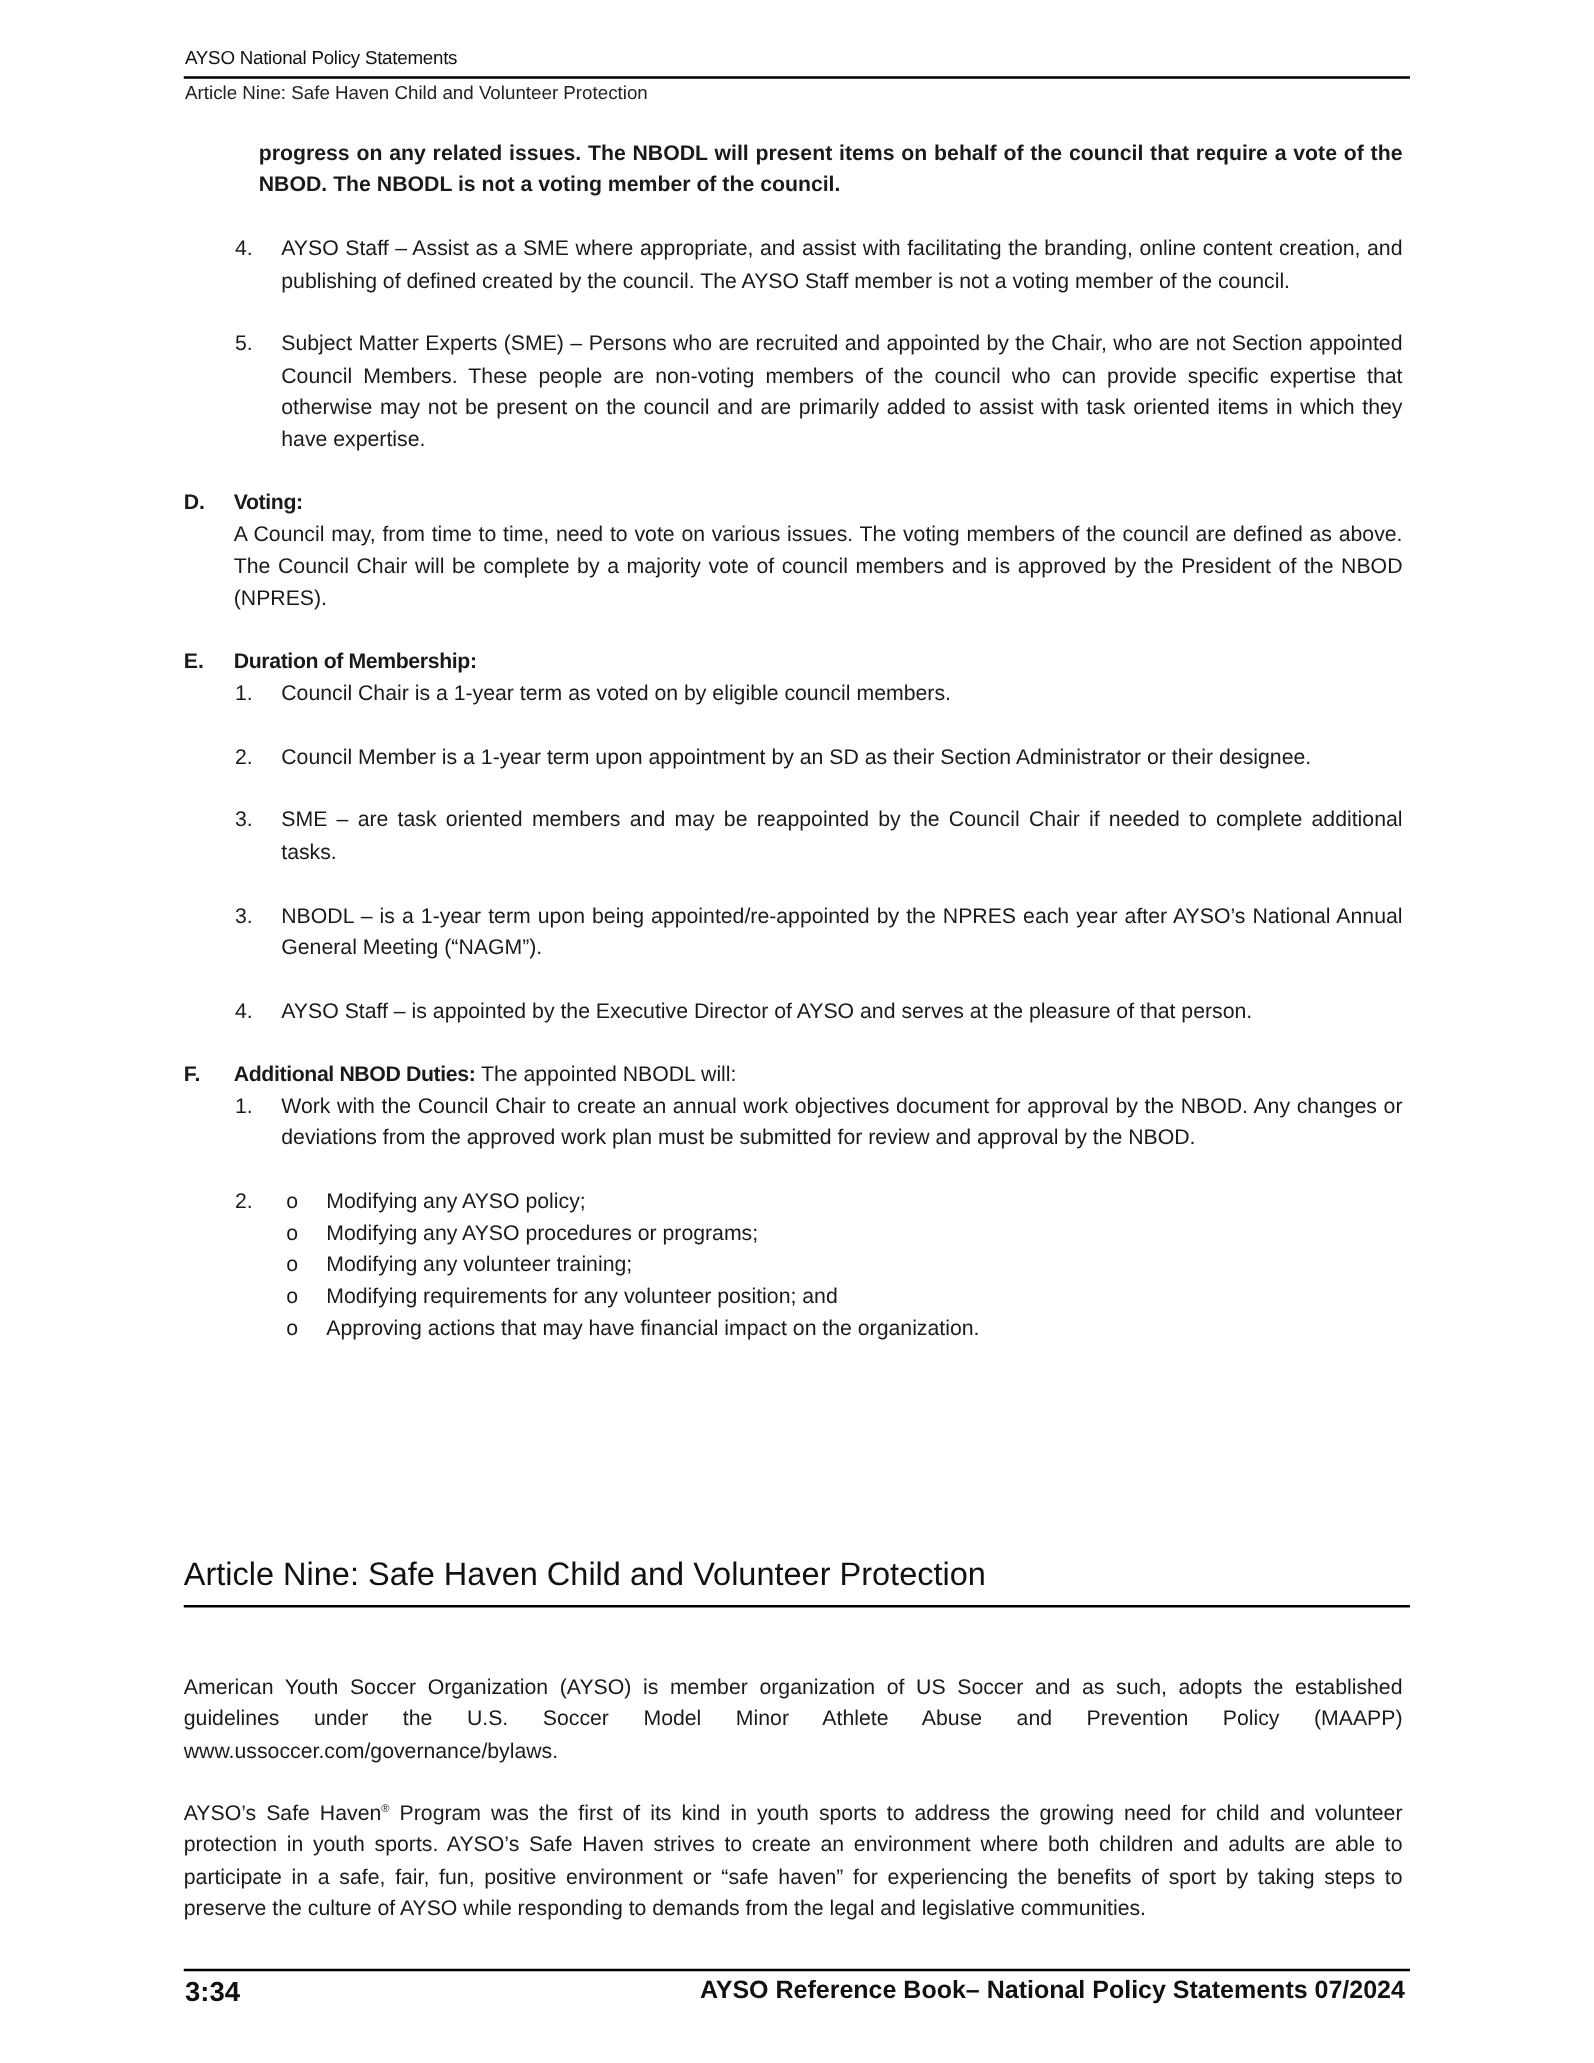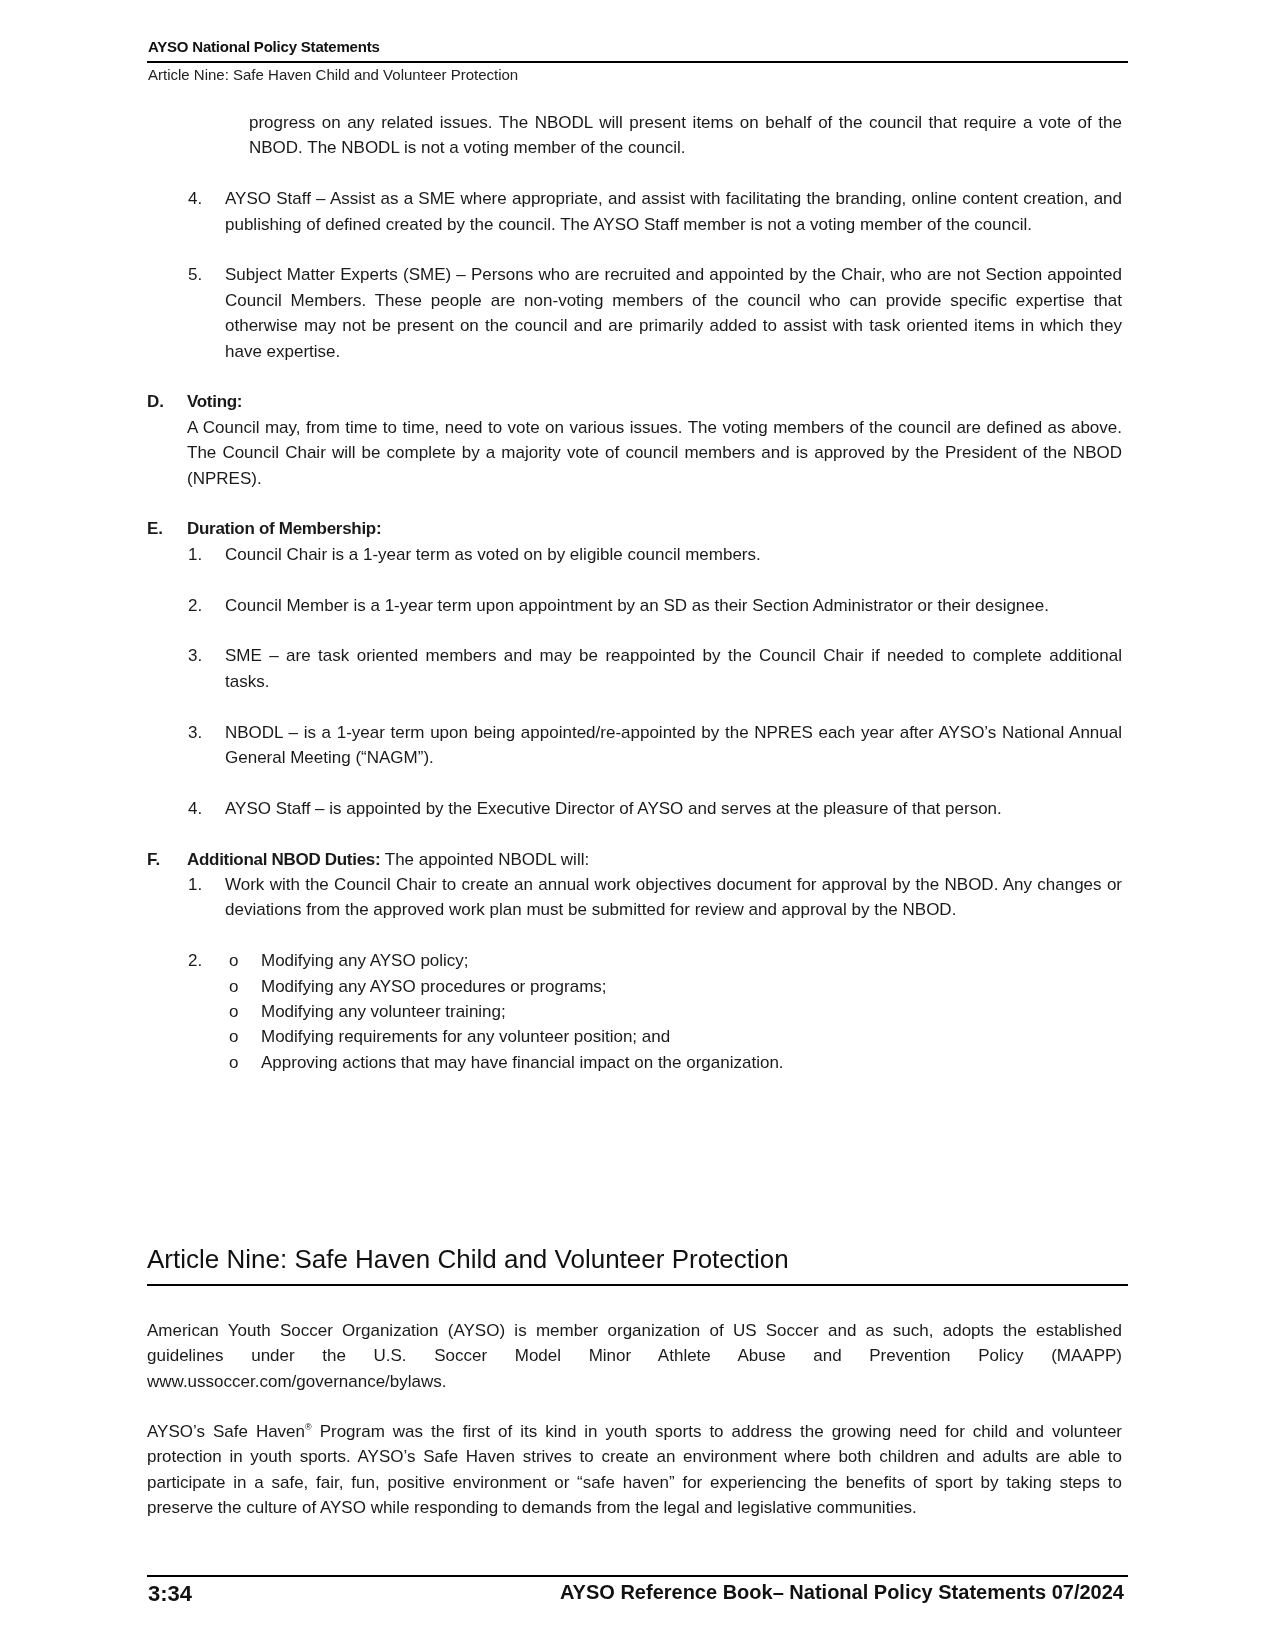--- a/index.html
+++ b/index.html
@@ -1,43 +1,43 @@
 <!DOCTYPE html>
 <html><head>
 <meta charset="utf-8">
 <style>
   html, body { margin: 0; padding: 0; background: #ffffff; }
   body { width: 1275px; height: 1650px; position: relative; overflow: hidden;
          font-family: "Liberation Sans", "DejaVu Sans", sans-serif; color: #111; }
   .page { position: absolute; left: 0; top: 0; width: 1275px; height: 1650px; }
 
-  .hdr-title { position: absolute; left: 148px; top: 38px; font-size: 15px; font-weight: bold; letter-spacing: -0.2px; }
+  .hdr-title { position: absolute; left: 148px; top: 38px; font-size: 15px; font-weight: normal; letter-spacing: -0.2px; }
   .hdr-rule { position: absolute; left: 147px; top: 61px; width: 981px; height: 2px; background: #000; }
   .hdr-sub { position: absolute; left: 148px; top: 66px; font-size: 15px; color: #222; }
 
   .body { position: absolute; left: 147px; top: 110px; width: 975px; font-size: 17px; line-height: 25.4px; color: #1a1a1a; }
 
-  .cont { margin-left: 102px; text-align: justify; }
+  .cont { margin-left: 60px; text-align: justify; font-weight: bold; }
   .item { position: relative; margin-left: 78px; text-align: justify; margin-bottom: 25.4px; }
   .item .num { position: absolute; left: -37px; top: 0; }
   .sect { position: relative; padding-left: 40px; margin-bottom: 0; }
   .sect .letter { position: absolute; left: 0; top: 0; font-weight: bold; }
   .sect .head { font-weight: bold; letter-spacing: -0.3px; }
   .sect-body { margin-left: 40px; text-align: justify; }
   .sect-items { margin-left: 0; }
   .sect-items .item { margin-left: 78px; }
   .bullets { margin-left: 78px; }
   .bullet { position: relative; padding-left: 36px; height: 25.4px; white-space: nowrap; }
   .bullet .o { position: absolute; left: 4px; top: 0; }
   .gap { height: 25.4px; }
 
   .article-h { position: absolute; left: 147px; top: 1244px; font-size: 26px; color: #111; }
   .article-rule { position: absolute; left: 147px; top: 1284px; width: 981px; height: 2px; background: #000; }
 
-  .para { position: absolute; left: 147px; width: 975px; font-size: 17px; line-height: 25.4px; text-align: justify; color: #1a1a1a; }
+  .para { position: absolute; left: 147px; width: 975px; font-size: 17px; line-height: 25.4px; text-align: justify; color: #1a1a1a; margin-top: 19px; }
   .para1 { top: 1318px; }
   .para2 { top: 1419px; }
   sup { font-size: 9px; line-height: 0; }
 
   .ftr-rule { position: absolute; left: 147px; top: 1575px; width: 981px; height: 1.5px; background: #000; }
   .ftr-left { position: absolute; left: 148px; top: 1581px; font-size: 22px; font-weight: bold; }
   .ftr-right { position: absolute; left: 560px; width: 525px; top: 1581px; font-size: 20px; font-weight: bold; text-align: right; white-space: nowrap; }
 </style>
 </head>
 <body>

